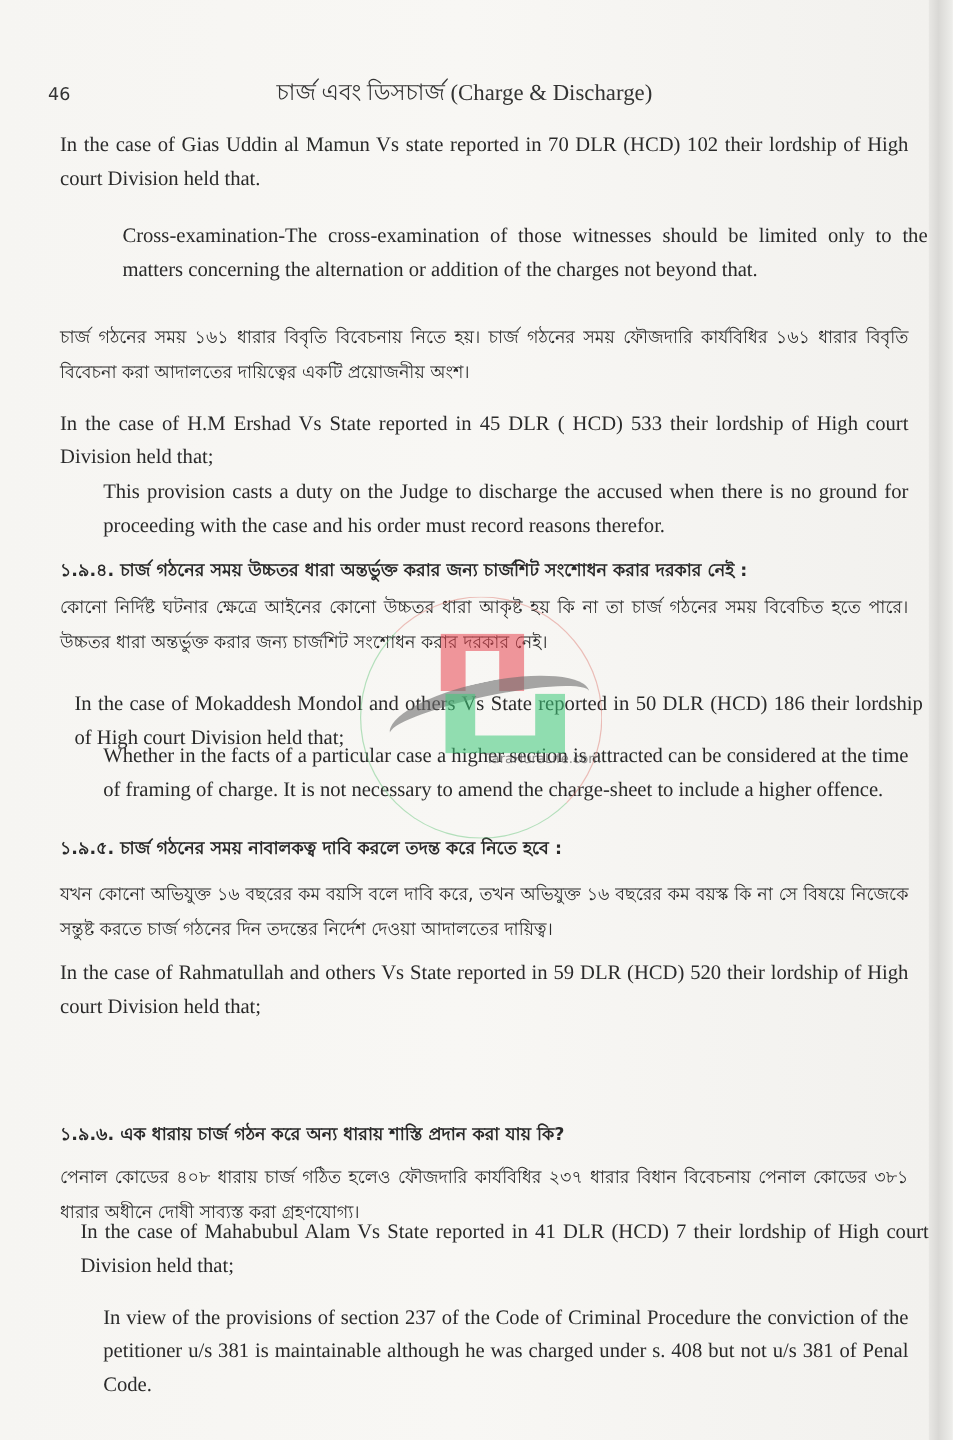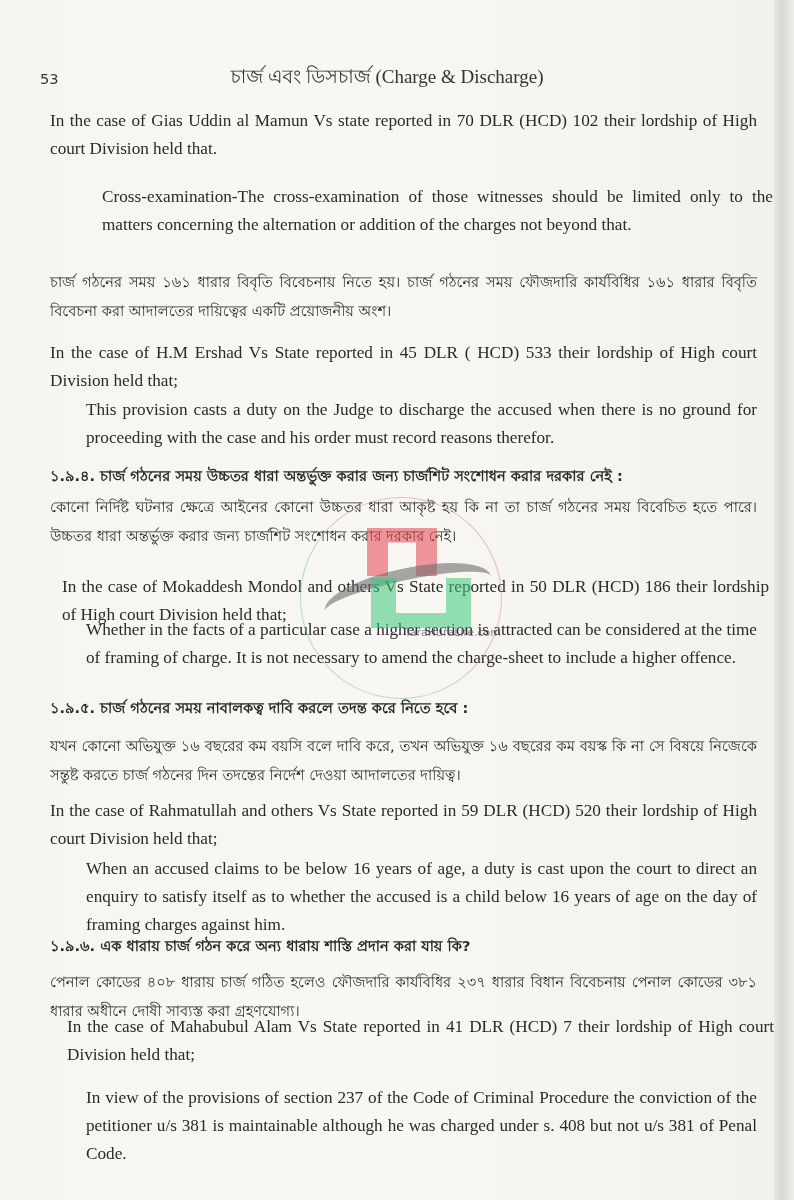--- a/index.html
+++ b/index.html
@@ -62,40 +62,39 @@
       position: absolute; left: 0; top: 128px; width: 200px; text-align: right;
       font-family: "DejaVu Sans", sans-serif; font-size: 11px; color: rgba(90,90,90,0.7);
     }
   </style>
 </head>
 <body>
 
 <div class="page">
 
   <div class="header">
-    <span class="page-num bn">53</span>
+    <span class="page-num bn">46</span>
     <div class="running-title">চার্জ এবং ডিসচার্জ (Charge &amp; Discharge)</div>
   </div>
 
   <p class="block justify" style="top:107px;margin:0;">In the case of Gias Uddin al Mamun Vs state reported in 70 DLR (HCD) 102 their lordship of High court Division held that.</p>
   <p class="block indent justify" style="top:167px;margin:16px;">Cross-examination-The cross-examination of those witnesses should be limited only to the matters concerning the alternation or addition of the charges not beyond that.</p>
 
   <p class="block bn justify" style="top:267px;margin:0;">চার্জ গঠনের সময় ১৬১ ধারার বিবৃতি বিবেচনায় নিতে হয়। চার্জ গঠনের সময় ফৌজদারি কার্যবিধির ১৬১ ধারার বিবৃতি বিবেচনা করা আদালতের দায়িত্বের একটি প্রয়োজনীয় অংশ।</p>
   <p class="block justify" style="top:339px;margin:0;">In the case of H.M Ershad Vs State reported in 45 DLR ( HCD) 533 their lordship of High court Division held that;</p>
   <p class="block indent justify" style="top:396px;margin:0;">This provision casts a duty on the Judge to discharge the accused when there is no ground for proceeding with the case and his order must record reasons therefor.</p>
 
   <h2 class="block bn heading" style="top:461px;margin:0;">১.৯.৪. চার্জ গঠনের সময় উচ্চতর ধারা অন্তর্ভুক্ত করার জন্য চার্জশিট সংশোধন করার দরকার নেই :</h2>
   <p class="block bn justify" style="top:492px;margin:0;">কোনো নির্দিষ্ট ঘটনার ক্ষেত্রে আইনের কোনো উচ্চতর ধারা আকৃষ্ট হয় কি না তা চার্জ গঠনের সময় বিবেচিত হতে পারে। উচ্চতর ধারা অন্তর্ভুক্ত করার জন্য চার্জশিট সংশোধন করার দরকার নেই।</p>
   <p class="block justify" style="top:561px;margin:12px;">In the case of Mokaddesh Mondol and others Vs State reported in 50 DLR (HCD) 186 their lordship of High court Division held that;</p>
   <p class="block indent justify" style="top:616px;margin:0;">Whether in the facts of a particular case a higher section is attracted can be considered at the time of framing of charge. It is not necessary to amend the charge-sheet to include a higher offence.</p>
 
   <h2 class="block bn heading" style="top:693px;margin:0;">১.৯.৫.  চার্জ গঠনের সময় নাবালকত্ব দাবি করলে তদন্ত করে নিতে হবে :</h2>
   <p class="block bn justify" style="top:731px;margin:0;">যখন কোনো অভিযুক্ত ১৬ বছরের কম বয়সি বলে দাবি করে, তখন অভিযুক্ত ১৬ বছরের কম বয়স্ক কি না সে বিষয়ে নিজেকে সন্তুষ্ট করতে চার্জ গঠনের দিন তদন্তের নির্দেশ দেওয়া আদালতের দায়িত্ব।</p>
   <p class="block justify" style="top:797px;margin:0;">In the case of Rahmatullah and others Vs State reported in 59 DLR (HCD) 520 their lordship of High court Division held that;</p>
-  <p class="block indent justify" style="top:855px;margin:0;">When an accused claims to be below 16 years of age, a duty is cast upon the court to direct an enquiry to satisfy itself as to whether the accused is a child below 16 years of age on the day of framing charges against him.</p>
 
   <h2 class="block bn heading" style="top:931px;margin:0;">১.৯.৬.  এক ধারায় চার্জ গঠন করে অন্য ধারায় শাস্তি প্রদান করা যায় কি?</h2>
   <p class="block bn justify" style="top:967px;margin:0;">পেনাল কোডের ৪০৮ ধারায় চার্জ গঠিত হলেও ফৌজদারি কার্যবিধির ২৩৭ ধারার বিধান বিবেচনায় পেনাল কোডের ৩৮১ ধারার অধীনে দোষী সাব্যস্ত করা গ্রহণযোগ্য।</p>
   <p class="block justify" style="top:996px;margin:17px;">In the case of Mahabubul Alam Vs State reported in 41 DLR (HCD) 7 their lordship of High court Division held that;</p>
   <p class="block indent justify" style="top:1084px;margin:0;">In view of the provisions of section 237 of the Code of Criminal Procedure the conviction of the petitioner u/s 381 is maintainable although he was charged under s. 408 but not u/s 381 of Penal Code.</p>
 
   <div class="watermark">
     <div class="wm-red"></div>
     <div class="wm-swoosh"></div>
     <div class="wm-green"></div>

